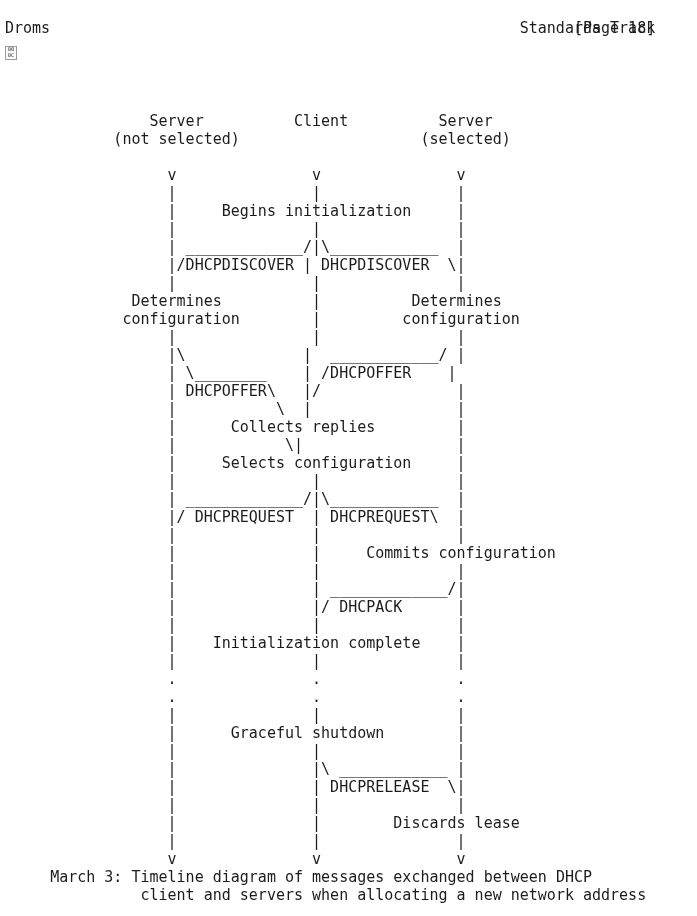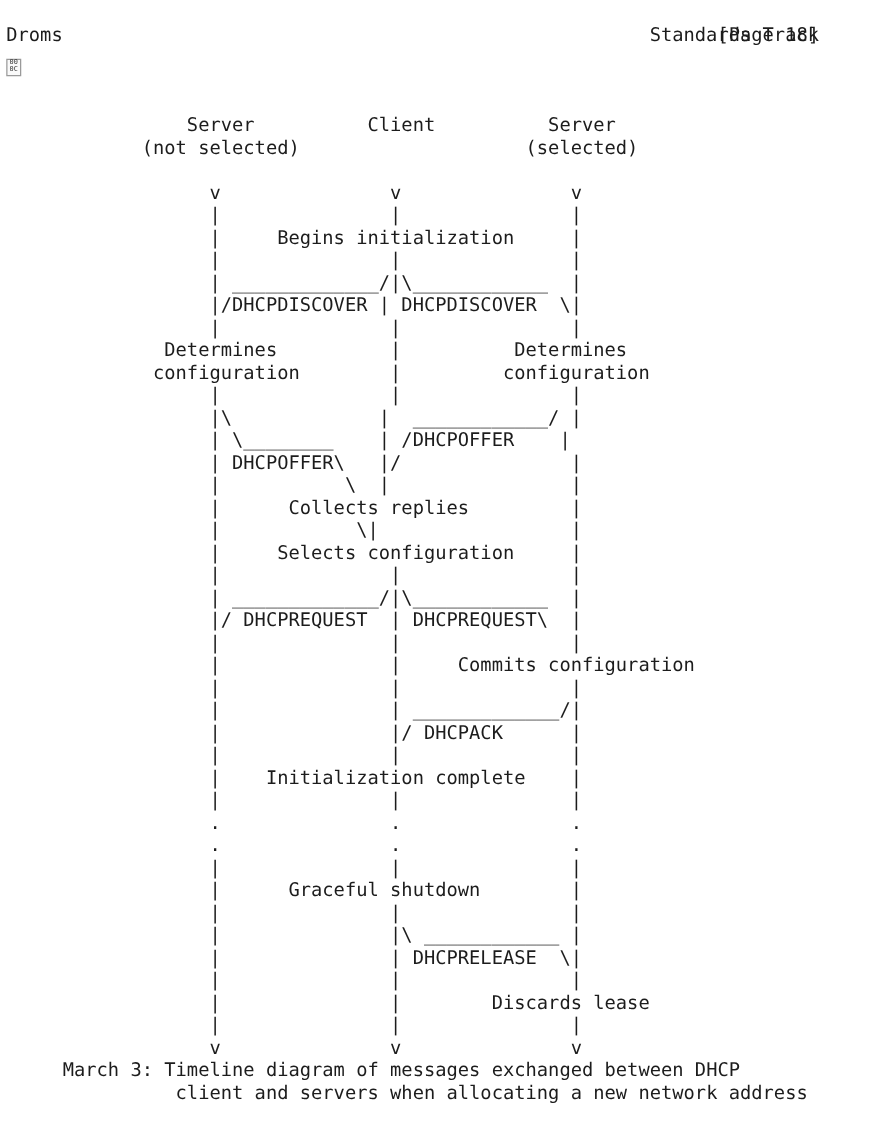--- a/index.html
+++ b/index.html
@@ -54,21 +54,21 @@
   }
   .ffbox span {
     display: block;
   }
   pre.art {
     margin: 0;
     font: inherit;
     white-space: pre;
   }
   pre.diagram {
-    margin-top: 36px; 
+    margin-top: 57px; 
   }
 </style>
 </head>
 <body>
 
 <div class="page">
 
   <div class="hline">
     <span>Droms</span>
     <span class="center-abs">Standards Track</span>

